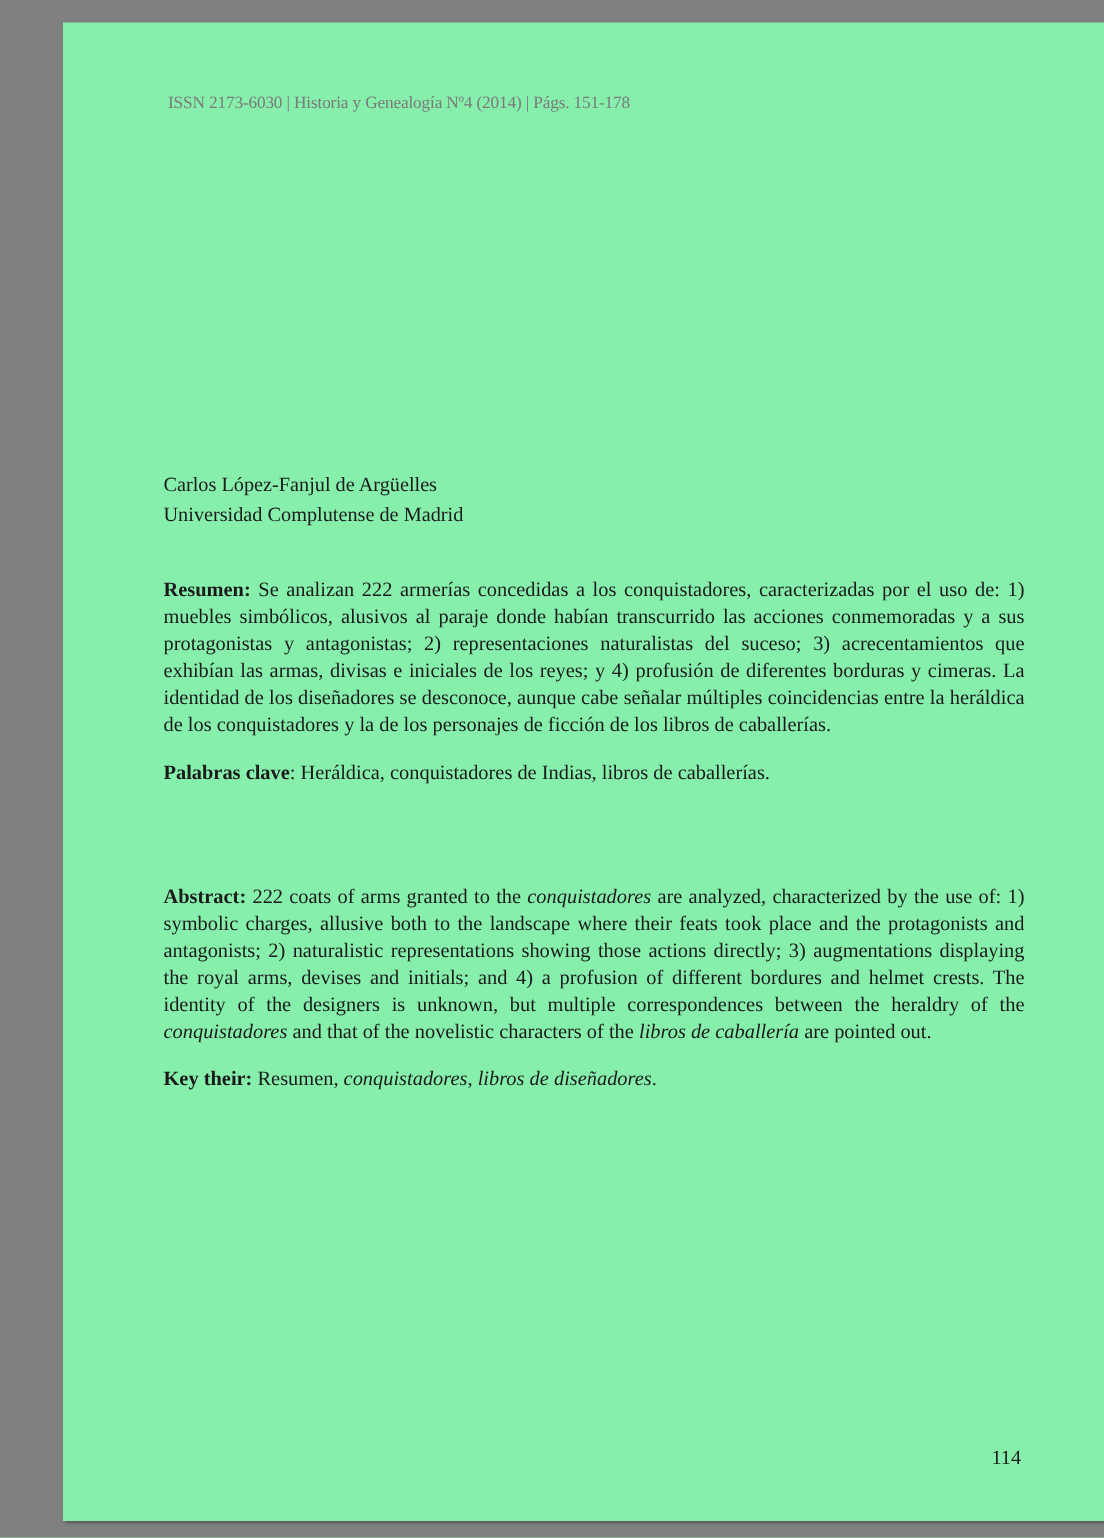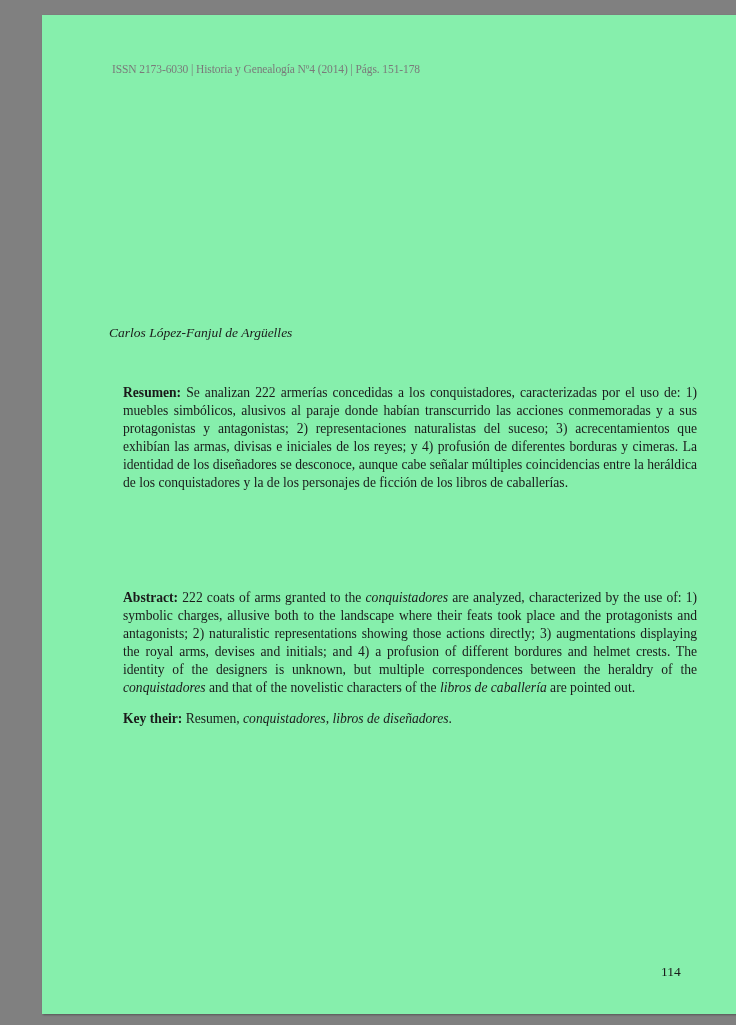--- a/index.html
+++ b/index.html
@@ -34,25 +34,25 @@
     font-weight: bold;
     white-space: pre;
     letter-spacing: -0.1px;
   }
   .author, .affil {
     position: absolute;
     left: 67px;
     font-size: 13.5px;
     white-space: nowrap;
   }
-  .author { top: 310px; font-style: italic; }
+  .author { top: 300px; }
   .affil { top: 320px; }
   .para {
     position: absolute;
-    left: 81px;
+    left: 67px;
     width: 574px;
     font-size: 13.6px;
     line-height: 18px;
     text-align: justify;
     text-align-last: left;
   }
   .para b { font-weight: bold; }
   .resumen { top: 369px; }
   .palabras { top: 491px; }
   .en-title {
@@ -73,23 +73,25 @@
 </style>
 </head>
 <body>
 
 <div class="page">
 
   <div class="header">ISSN 2173-6030 | Historia y Genealogía Nº4 (2014) | Págs. 151-178</div>
 
 
   <div class="author">Carlos López-Fanjul de Argüelles</div>
+  <div class="affil">Universidad Complutense de Madrid</div>
 
   <div class="para resumen"><b>Resumen:</b><span> Se analizan 222 armerías concedidas a los conquistadores, caracterizadas por el uso de: 1) muebles simbólicos, alusivos al paraje donde habían transcurrido las acciones conmemoradas y a sus protagonistas y antagonistas; 2) representaciones naturalistas del suceso; 3) acrecentamientos que exhibían las armas, divisas e iniciales de los reyes; y 4) profusión de diferentes borduras y cimeras. La identidad de los diseñadores se desconoce, aunque cabe señalar múltiples coincidencias entre la heráldica de los conquistadores y la de los personajes de ficción de los libros de caballerías.</span></div>
 
+  <div class="para palabras"><b>Palabras clave</b><span>: Heráldica, conquistadores de Indias, libros de caballerías.</span></div>
 
 
   <div class="para abstract"><b>Abstract:</b><span> 222 coats of arms granted to the </span><i>conquistadores</i><span> are analyzed, characterized by the use of: 1) symbolic charges, allusive both to the landscape where their feats took place and the protagonists and antagonists; 2) naturalistic representations showing those actions directly; 3) augmentations displaying the royal arms, devises and initials; and 4) a profusion of different bordures and helmet crests. The identity of the designers is unknown, but multiple correspondences between the heraldry of the </span><i>conquistadores</i><span> and that of the novelistic characters of the </span><i>libros de caballería</i><span> are pointed out.</span></div>
 
   <div class="para keywords"><b>Key their:</b><span> Resumen, </span><i>conquistadores</i><span>, </span><i>libros de diseñadores</i><span>.</span></div>
 
   <div class="pagenum">114</div>
 
 </div>
 

